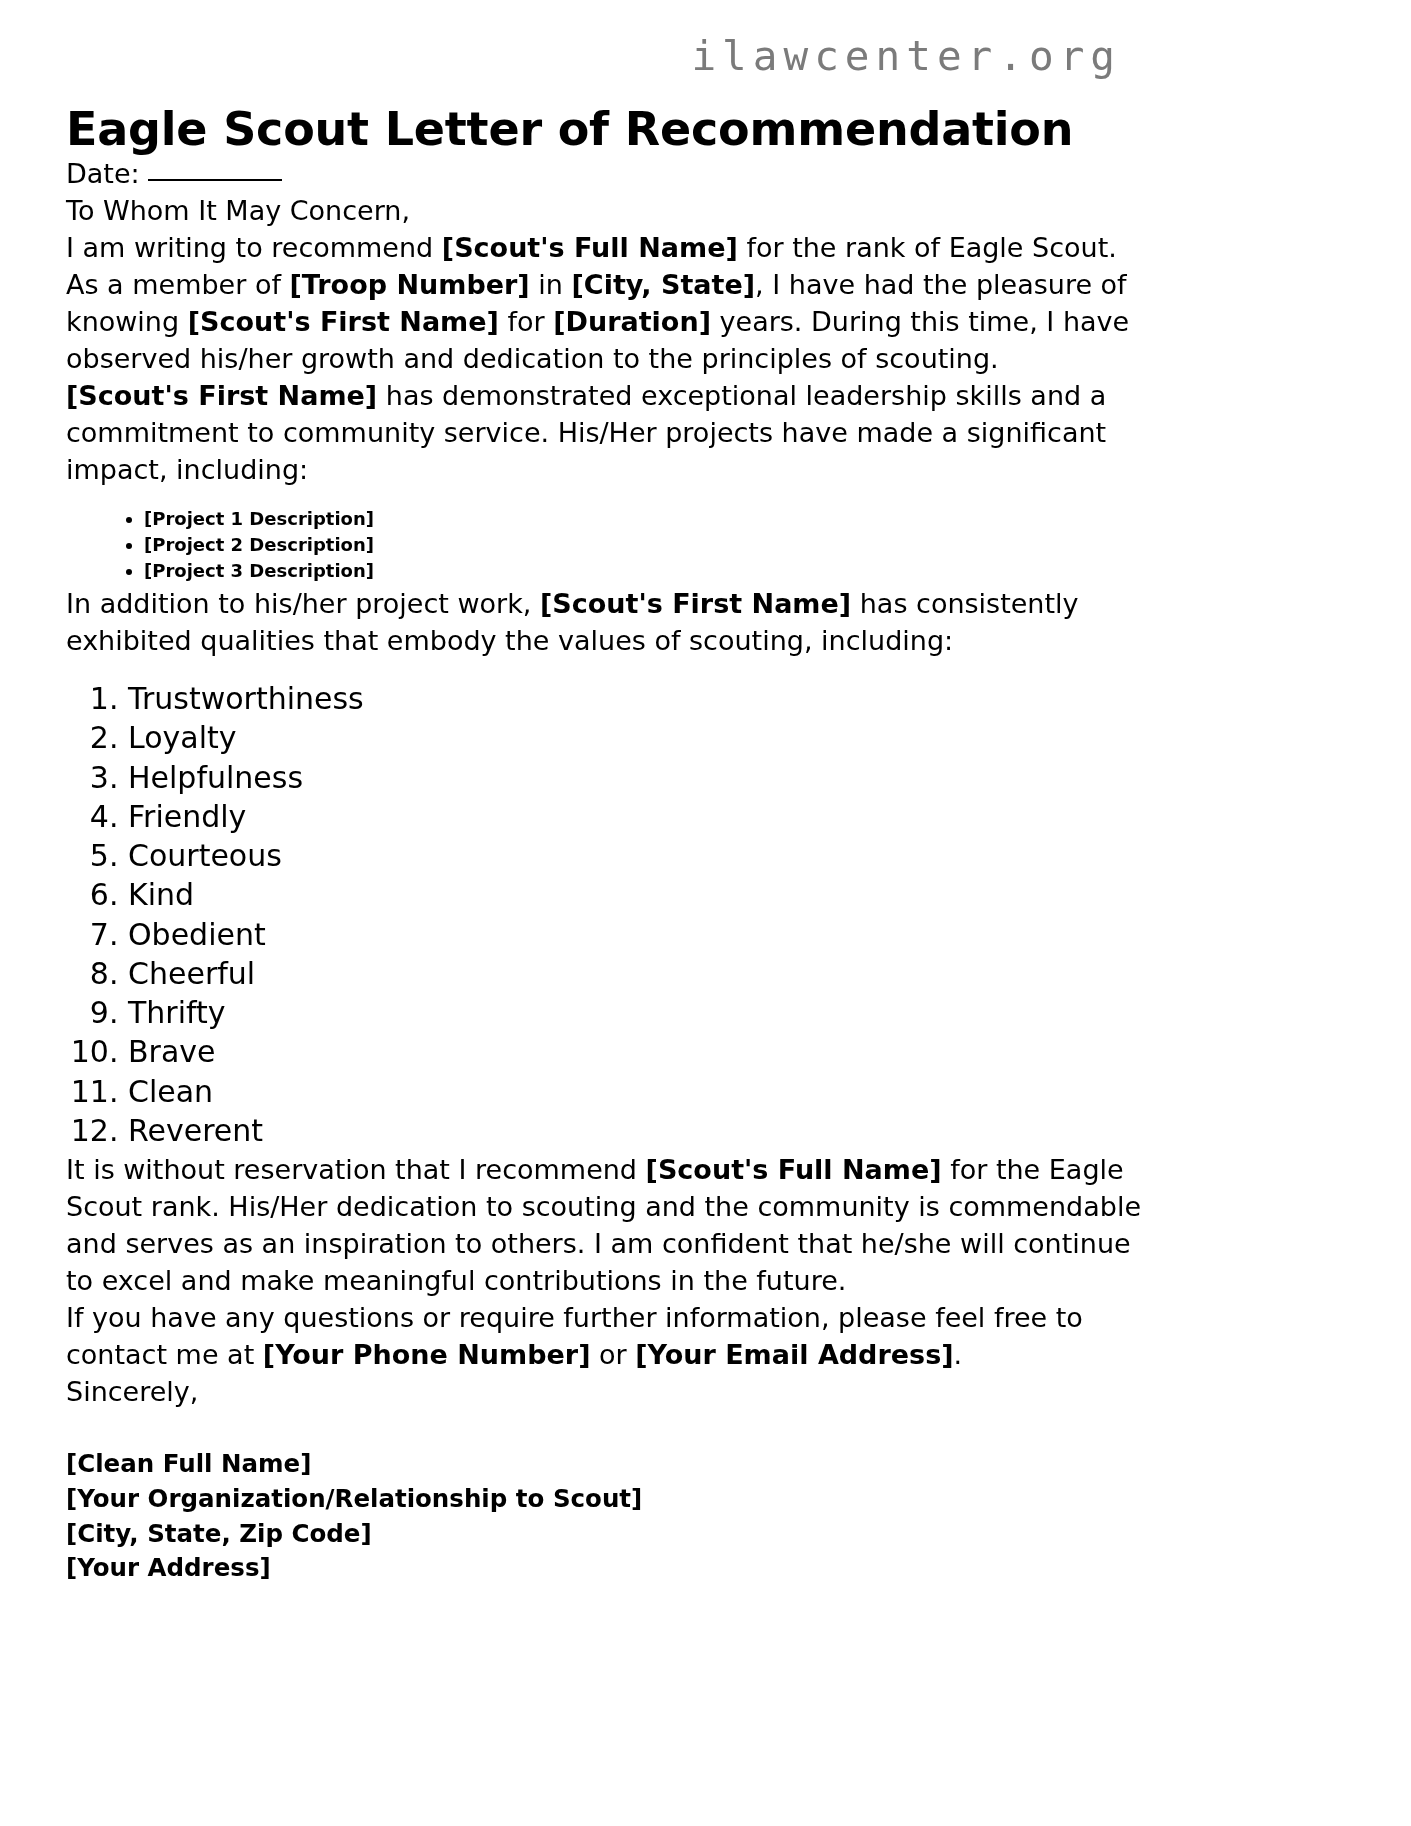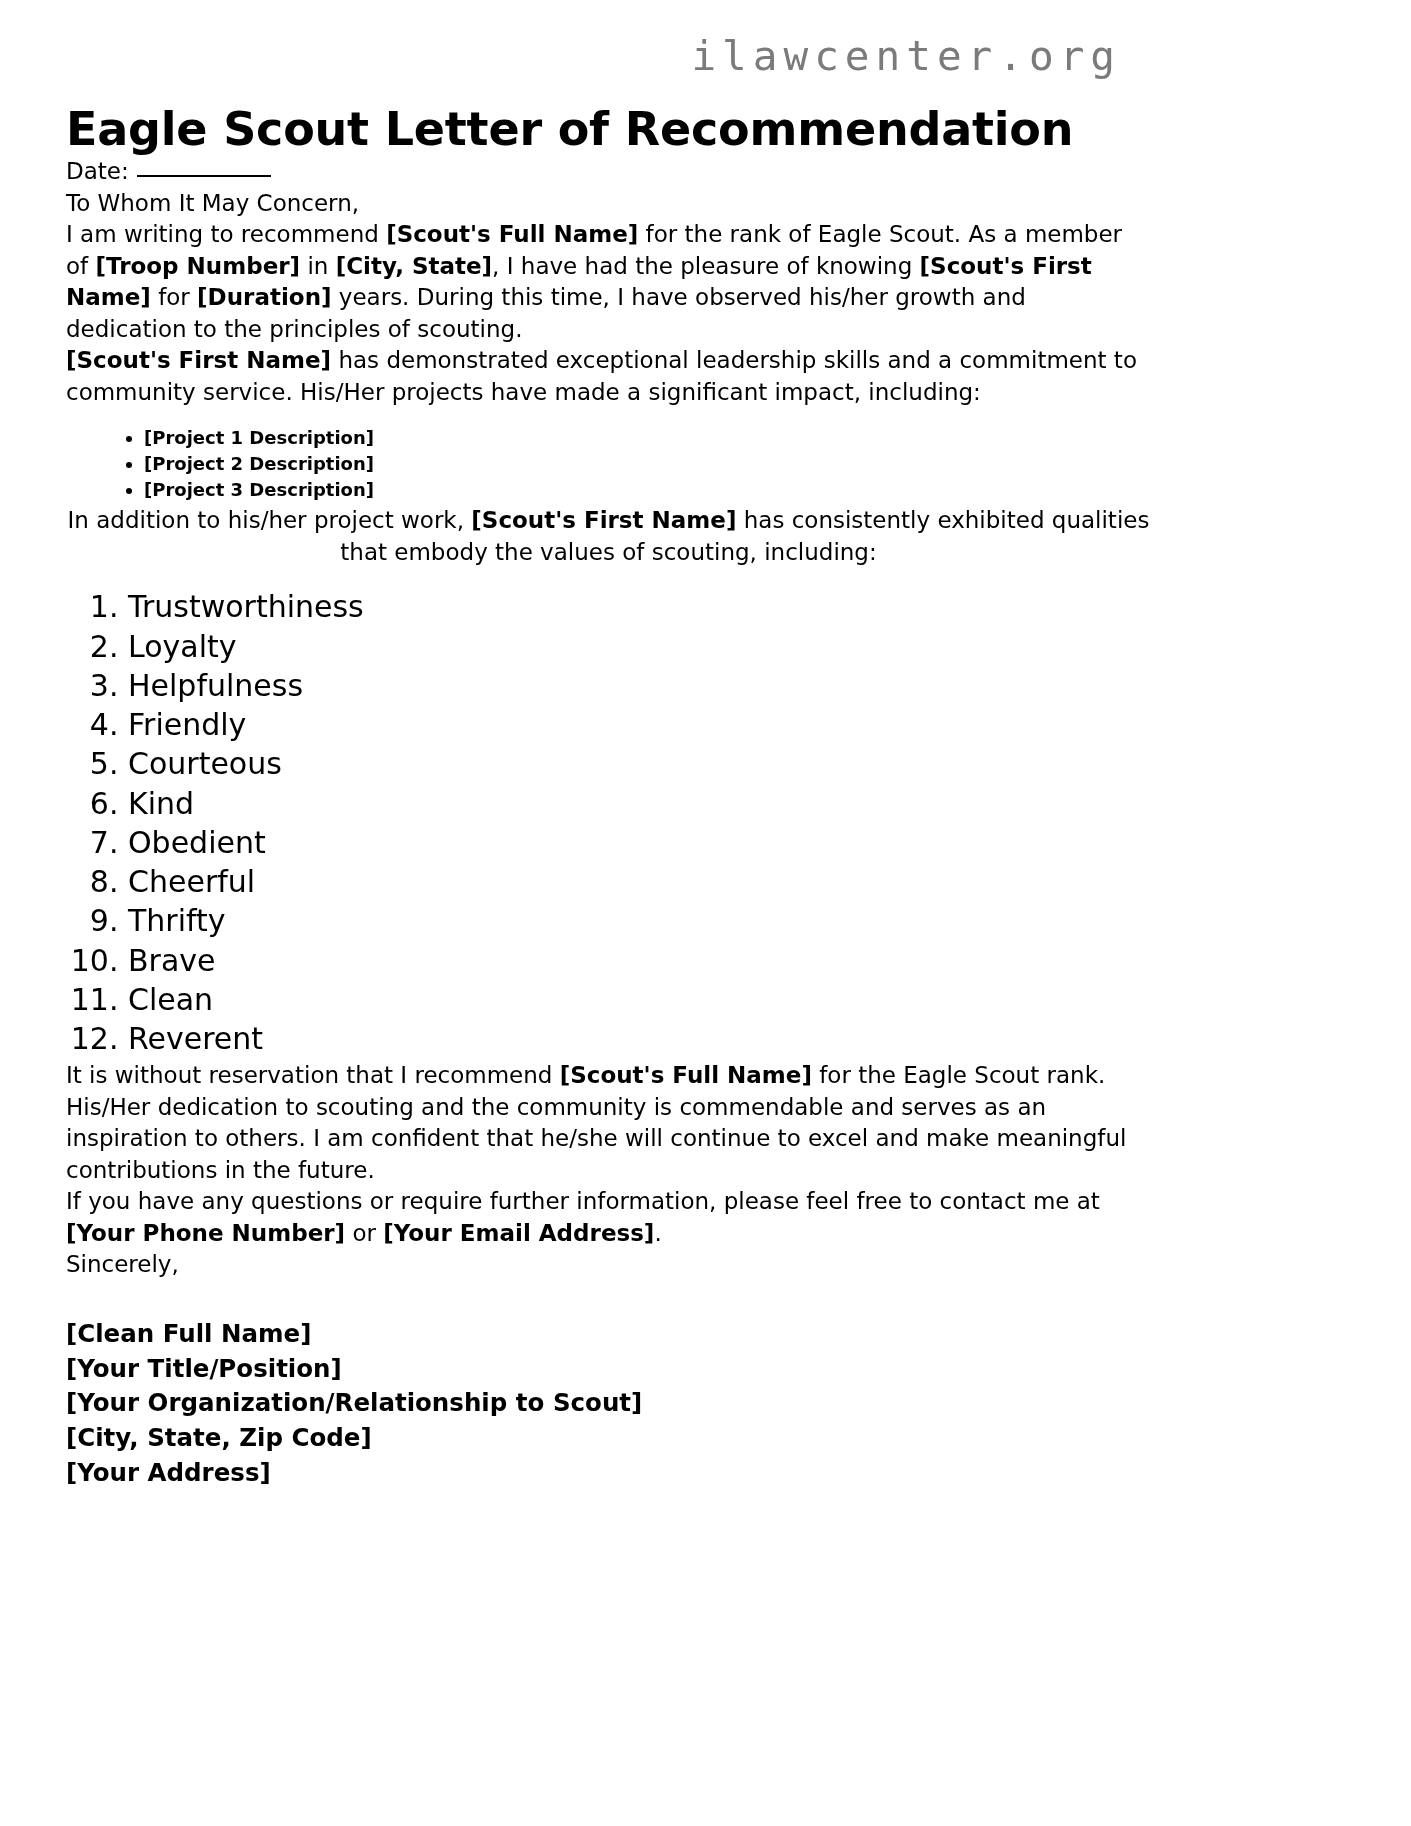--- a/index.html
+++ b/index.html
@@ -39,39 +39,39 @@
   h1.doc-title {
     font-size: 46px;
     font-weight: bold;
     margin: 0;
     padding-top: 86px;
     line-height: 1.18;
     letter-spacing: -0.2px;
     color: #000;
   }
   p.para {
-    font-size: 23px;
+    font-size: 27px;
     line-height: 1.37;
     margin: 0;
     color: #000;
   }
   .date-line {
     margin-top: 58px;
   }
   .blank {
     display: inline-block;
     border-bottom: 2.5px solid #000;
     width: 134px;
     vertical-align: 2px;
     margin-left: 8px;
   }
   .salutation { margin-top: 41px; }
   .p-intro { margin-top: 40px; }
   .p-demo { margin-top: 42px; }
-  .p-addition { margin-top: 43px; text-align: center; }
+  .p-addition { margin-top: 43px; }
   .p-closing { margin-top: 44px; }
   .p-contact { margin-top: 42px; }
   .p-sincerely { margin-top: 44px; }
 
   b, strong { font-weight: bold; }
 
   ul.project-list {
     margin: 20px 0 0 0;
     padding-left: 70px;
     list-style-type: disc;
@@ -157,20 +157,19 @@
     </p>
 
     <p class="para p-contact">
       <span>If you have any questions or require further information, please feel free to contact me at </span><b>[Your Phone Number]</b><span> or </span><b>[Your Email Address]</b><span>.</span>
     </p>
 
     <p class="para p-sincerely">Sincerely,</p>
 
     <div class="signature-block">
       <div>[Clean Full Name]</div>
-      <div>[Your Title/Position]</div>
       <div>[Your Organization/Relationship to Scout]</div>
       <div>[City, State, Zip Code]</div>
       <div>[Your Address]</div>
     </div>
 
   </div>
 </div>
 
 </body></html>

